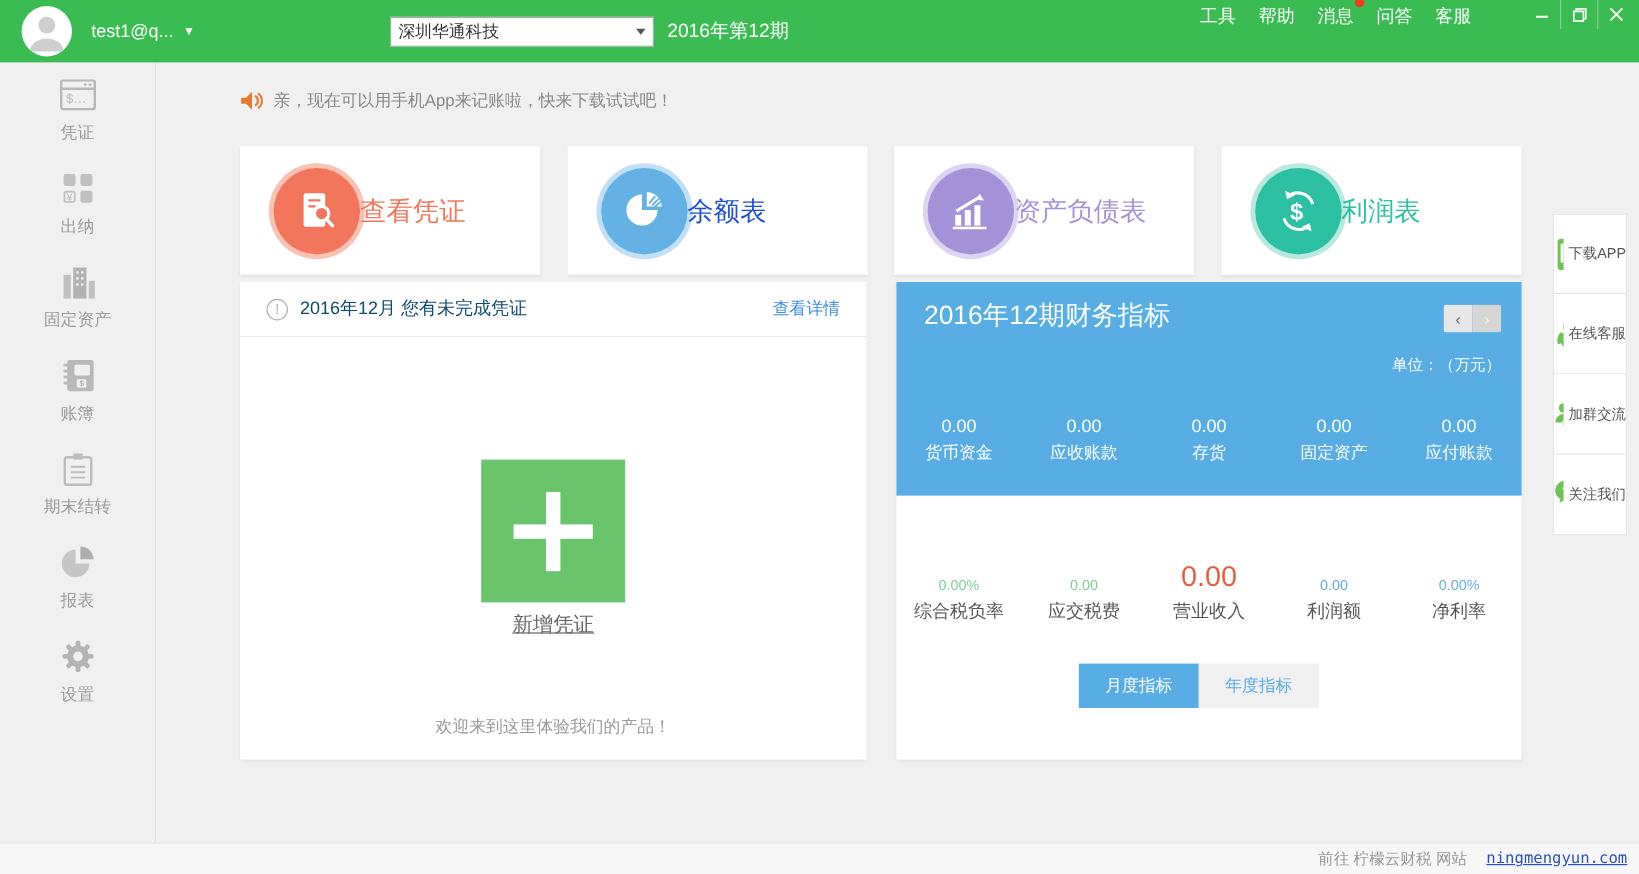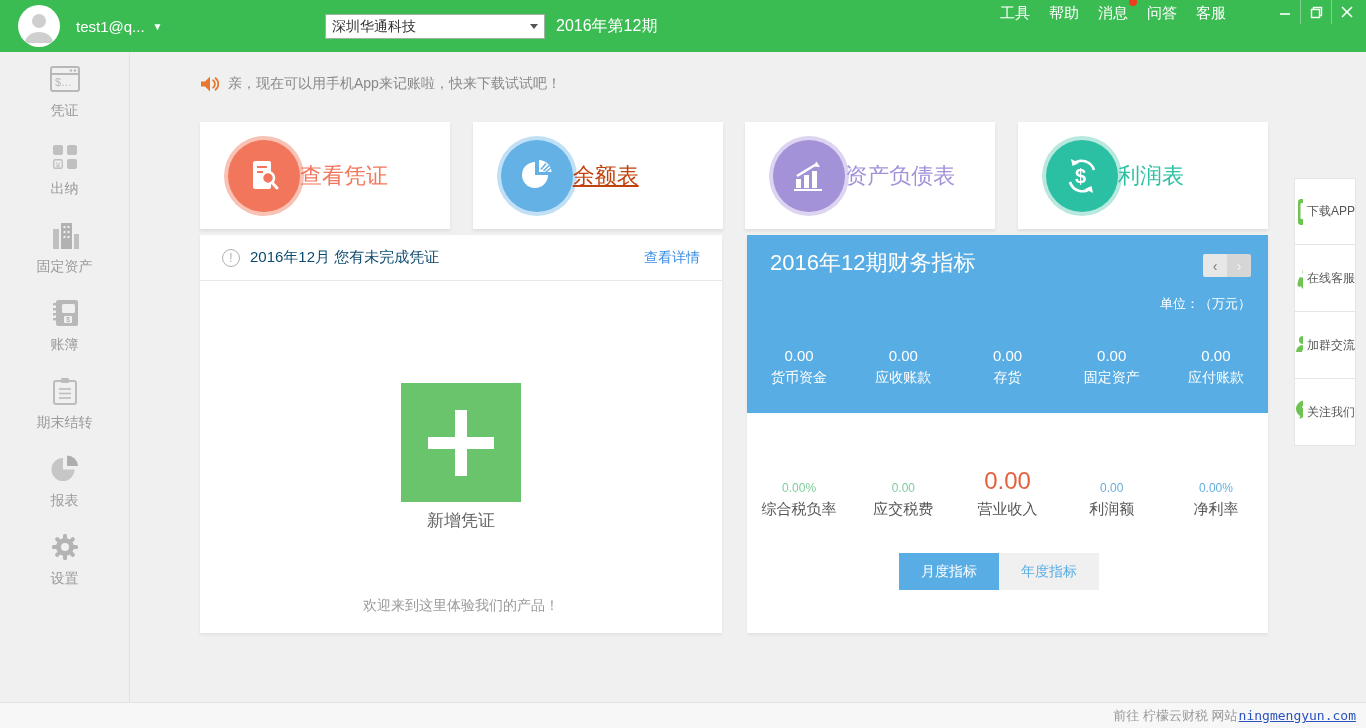--- a/index.html
+++ b/index.html
@@ -53,39 +53,39 @@
     justify-content:space-between; }
   .qcard { width:250px; height:107px; background:#fff; display:flex; align-items:center;
     padding-left:28px; cursor:pointer; box-shadow:0 2px 3px rgba(0,0,0,.08);margin-top:26px; }
   .qcircle { width:72px; height:72px; border-radius:50%; display:flex; align-items:center;
     justify-content:center; flex-shrink:0; }
   .qc-1 { background:#f1765c; box-shadow:0 0 0 4px #f8c2b4; }
   .qc-2 { background:#63b1e5; box-shadow:0 0 0 4px #c2e0f5; }
   .qc-3 { background:#a392d8; box-shadow:0 0 0 4px #dcd4f0; }
   .qc-4 { background:#2bbfa4; box-shadow:0 0 0 4px #b8e8de; }
   .qlabel { font-size:22px; }
-  .ql-1 { color:#f1765c; } .ql-2 { color:#c2410c;text-decoration:underline; } .ql-3 { color:#a392d8; } .ql-4 { color:#2cc0a4; }
+  .ql-1 { color:#f1765c; } .ql-2 { color:#1d4ed8; } .ql-3 { color:#a392d8; } .ql-4 { color:#2cc0a4; }
 
   
   .voucher-panel { position:absolute; left:200px; top:235px; width:522px; height:398px;
     background:#fff; box-shadow:0 2px 3px rgba(0,0,0,.06); }
   .vp-header { height:46px; border-bottom:1px solid #e8e8e8; display:flex;
     align-items:center; padding:0 22px; gap:10px; }
   .info-icon { width:18px; height:18px; border:1px solid #b0b0b0; border-radius:50%;
     color:#b0b0b0; font-size:12px; display:flex; align-items:center; justify-content:center; }
   .vp-title { font-size:15px; color:#0c4a6e; flex:1; }
   .vp-link { font-size:14px; color:#3a8ee6; cursor:pointer; }
   .add-btn { position:absolute; left:201px; top:148px; width:120px; height:119px;
     background:#6ac46c; cursor:pointer; display:flex; align-items:center; justify-content:center; }
   .plus { position:relative; width:66px; height:66px; }
   .plus::before, .plus::after { content:""; position:absolute; background:#fff; }
   .plus::before { left:27px; top:0; width:12px; height:66px; }
   .plus::after { left:0; top:27px; width:66px; height:12px; }
   .add-label { position:absolute; left:0; top:274px; width:100%; text-align:center;
-    font-size:17px; color:#666; }
+    font-size:17px; color:#666;text-decoration:underline; }
   .welcome { position:absolute; left:0; top:362px; width:100%; text-align:center;
     font-size:14px; color:#999; }
 
   
   .finance-panel { position:absolute; left:747px; top:235px; width:521px; height:398px;
     background:#fff; box-shadow:0 2px 3px rgba(0,0,0,.06); }
   .fp-blue { position:absolute; left:0; top:0; width:100%; height:178px; background:#58ade4; }
   .fp-title { position:absolute; left:23px; top:13px; font-size:22px; color:#fff; }
   .carousel { position:absolute; right:17px; top:19px; width:48px; height:23px;
     display:flex; border-radius:2px; overflow:hidden; }
@@ -114,21 +114,21 @@
   .rail { position:absolute; left:1294px; top:178px; width:62px; z-index:15; }
   .rail-card { width:62px; height:67px; background:#fff; border:1px solid #e5e5e5;
     border-top:none; display:flex; flex-direction:row; align-items:center;
     justify-content:center; gap:4px; cursor:pointer; }
   .rail-card:first-child { border-top:1px solid #e5e5e5; }
   .rail-label { font-size:12px; color:#555; white-space:nowrap; }
 
   
   .footer { position:absolute; left:0; top:702px; width:1366px; height:26px;
     background:#f7f7f7; border-top:1px solid #e3e3e3; display:flex; align-items:center;
-    justify-content:flex-end; padding-right:10px; gap:1px; }
+    justify-content:flex-end; padding-right:10px; gap:16px; }
   .footer-text { font-size:13px; color:#999; }
   .footer-link { font-size:13px; color:#2a52be; text-decoration:underline;
     font-family:"DejaVu Sans Mono", monospace; cursor:pointer; }
 </style>
 </head>
 <body>
 
 <div class="titlebar">
   <div class="avatar">
     <svg width="34" height="36">

